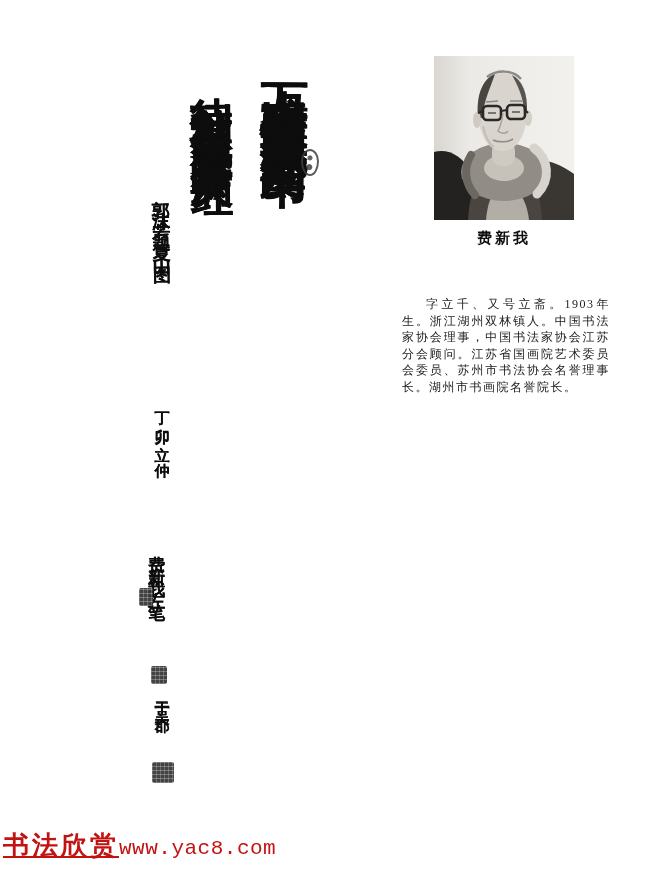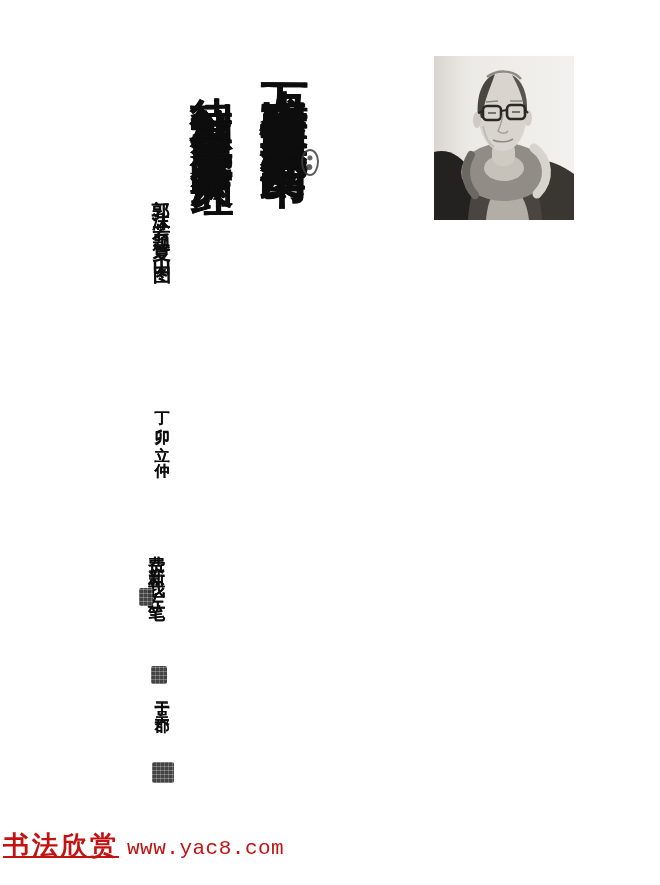--- a/index.html
+++ b/index.html
@@ -72,21 +72,21 @@
   
   .footer{
     position:absolute;left:3px;top:828px;white-space:nowrap;
   }
   .site-name{
     font-family:"Liberation Serif", serif;
     font-size:26px;letter-spacing:3px;font-weight:bold;text-decoration:underline;
   }
   .site-url{
     font-family:"Liberation Mono", monospace;
-    font-size:21px;letter-spacing:.5px;margin-left:8px;
+    font-size:21px;letter-spacing:.5px;
   }
 </style>
 </head>
 <body>
 
 <div class="page">
 
   <section>
     <div class="vcol col1">万山磅礴绿阴浓岚色苍茫变幻中</div>
     <div class="vcol col2">待到秋高天气爽行看霜叶满天红</div>
@@ -143,20 +143,22 @@
 
       <path d="M54,57 L62,57 M78,56 L86,56" stroke="#55524d" stroke-width="1.6"></path>
 
       <path d="M69,57 C68,65 66,71 64,75 C67,78 72,78 74,75" fill="none" stroke="#a5a098" stroke-width="1.5"></path>
 
       <path d="M59,84 C64,86.5 74,86.5 79,83" fill="none" stroke="#8f8a82" stroke-width="1.7"></path>
       <path d="M49,70 C51,80 55,88 60,91" stroke="#c2bdb5" stroke-width="2" fill="none"></path>
     </svg>
   </div>
 
+  <div class="caption">费新我</div>
 
+  <p class="bio">字立千、又号立斋。1903年生。浙江湖州双林镇人。中国书法家协会理事，中国书法家协会江苏分会顾问。江苏省国画院艺术委员会委员、苏州市书法协会名誉理事长。湖州市书画院名誉院长。</p>
 
 
   <div class="footer">
     <span class="site-name" style="color: rgb(195, 18, 18);">书法欣赏</span><span class="site-url" style="color: rgb(195, 18, 18);">www.yac8.com</span>
   </div>
 
 </div>
 
 </body></html>

